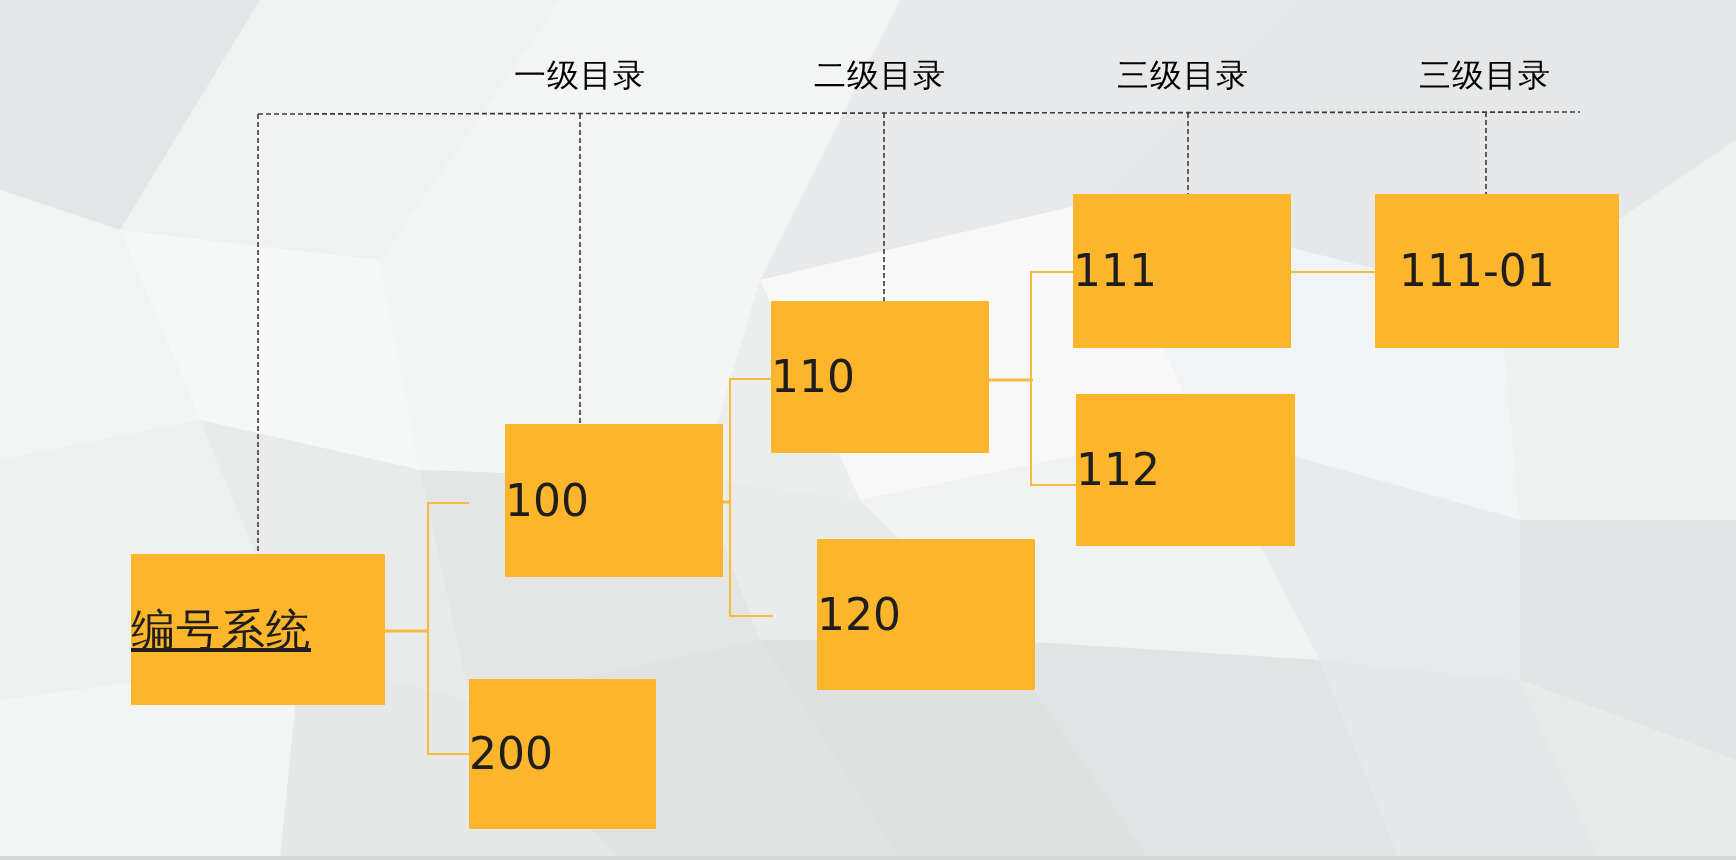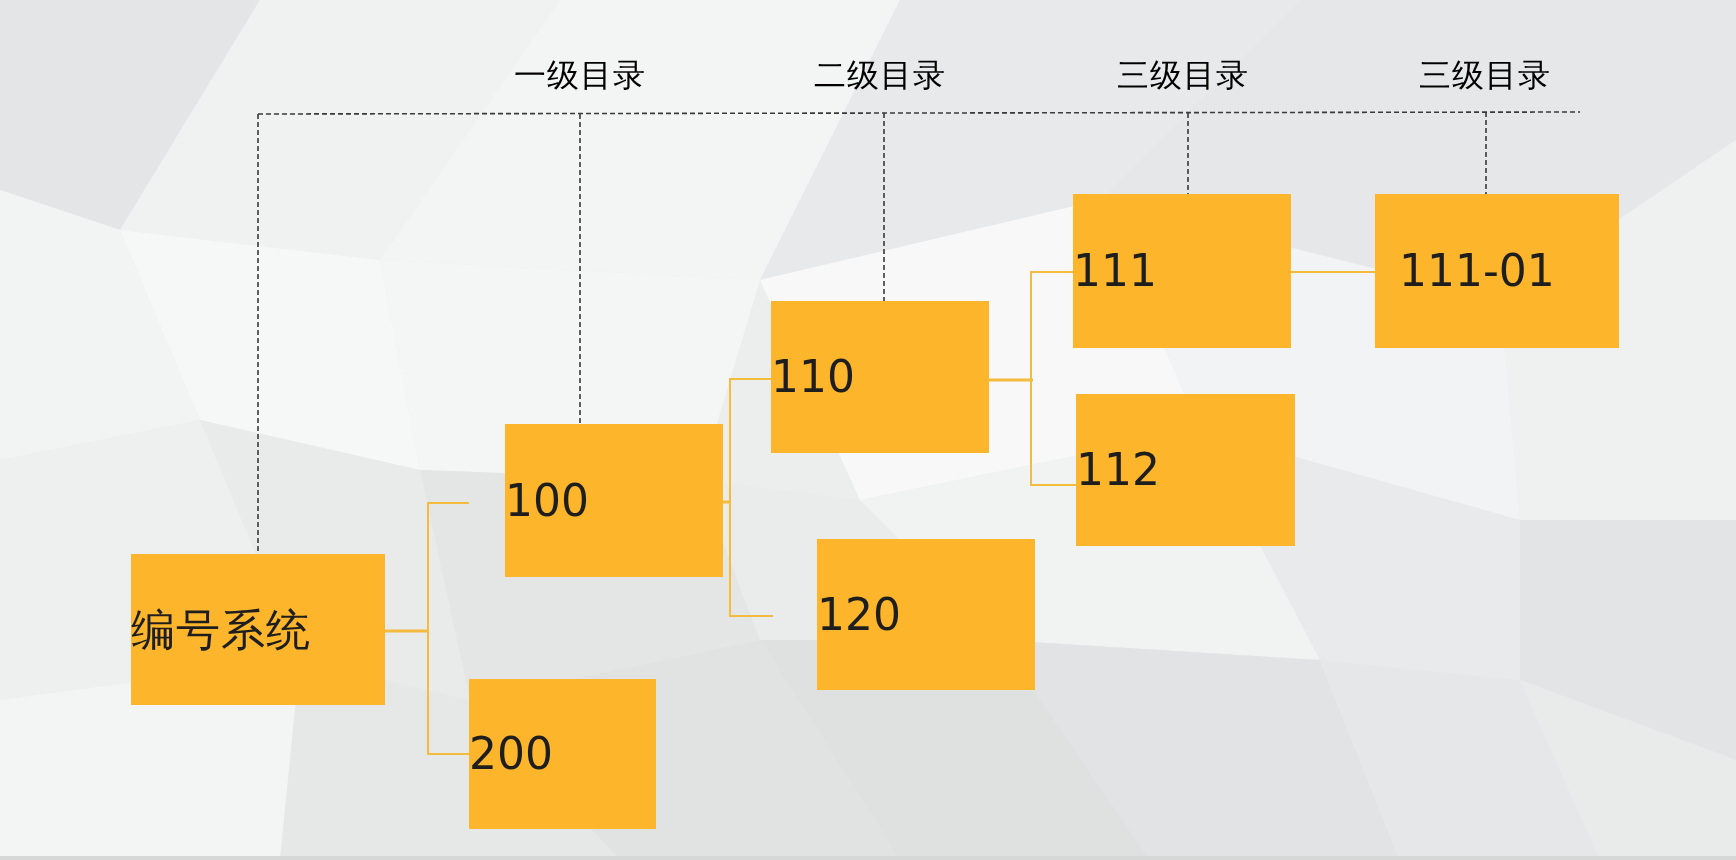--- a/index.html
+++ b/index.html
@@ -124,21 +124,21 @@
 
     <line x1="1291" y1="272" x2="1375" y2="272" stroke-width="2"></line>
   </g>
 </svg>
 
 <div class="header-label" style="left:460px;">一级目录</div>
 <div class="header-label" style="left:760px;">二级目录</div>
 <div class="header-label" style="left:1063px;">三级目录</div>
 <div class="header-label" style="left:1365px;">三级目录</div>
 
-<div class="node root" style="left:131px; top:554px; width:254px; height:151px;">
+<div class="node root" style="left:131px; top:554px; width:254px; height:151px;text-decoration:underline;">
   <span>编号系统</span>
 </div>
 
 <div class="node" style="left:469px; top:424px; width:218px; height:153px;margin-left:36px;">
   <span>100</span>
 </div>
 
 <div class="node" style="left:469px; top:679px; width:187px; height:150px;">
   <span>200</span>
 </div>

